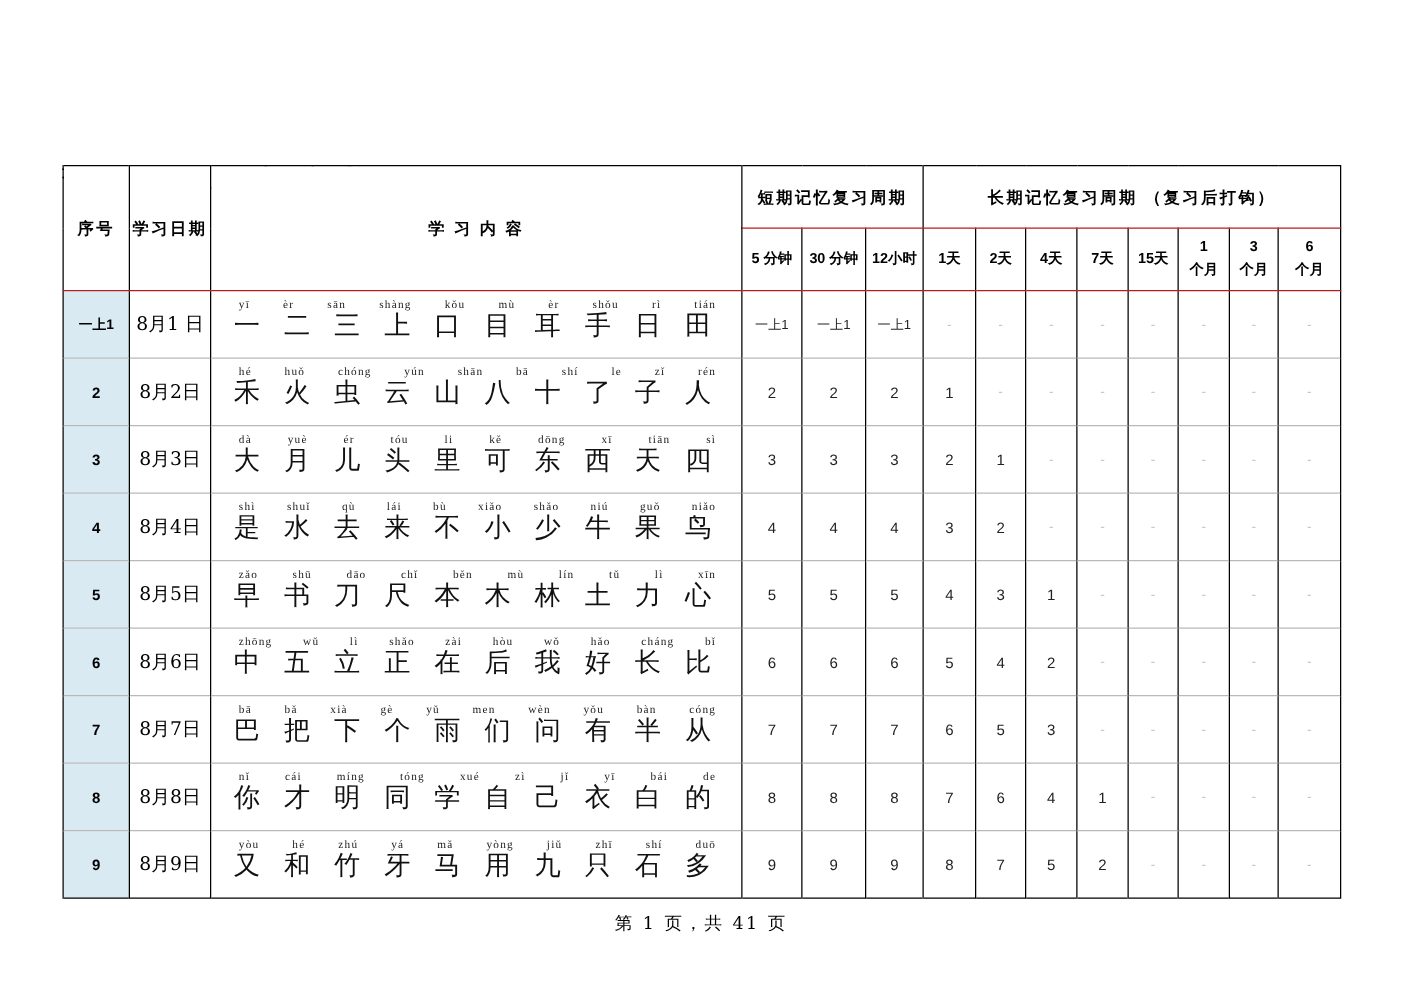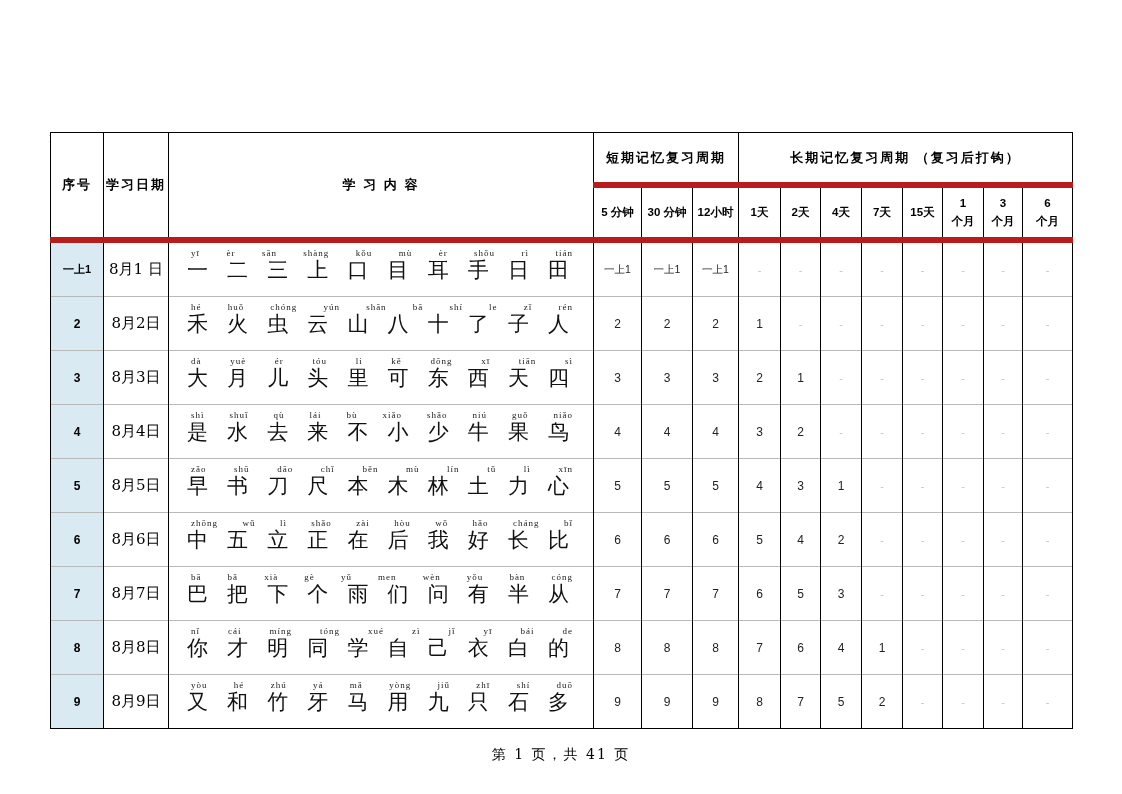--- a/index.html
+++ b/index.html
@@ -8,39 +8,39 @@
   .title{position:absolute;top:38px;left:150px;width:972px;margin:0;text-align:center;
          font-size:24px;font-weight:700;letter-spacing:1px;font-family:"DejaVu Sans",sans-serif;}
   .project-line{position:absolute;top:100px;left:50px;font-size:13px;font-weight:700;margin-top:31px;}
   .project-label{letter-spacing:8px;}
   .project-value{display:inline-block;margin-left:6px;padding:0 14px 1px 30px;letter-spacing:9px;
                  border-bottom:1.5px solid #000;}
   table.plan{position:absolute;top:132px;left:50px;width:1022px;border-collapse:collapse;
              table-layout:fixed;border:1.5px solid #000;}
   .plan th,.plan td{border-left:1px solid #000;border-right:1px solid #000;
                     padding:0;text-align:center;vertical-align:middle;overflow:hidden;}
-  .plan thead th{border-bottom:6px solid #b91c1c;font-weight:700;background:#fff;}
+  .plan thead th{border-bottom:1px solid #b91c1c;font-weight:700;background:#fff;}
   .plan thead tr.grp th{height:49px;font-size:13px;letter-spacing:2px;}
   .plan thead th.merged{height:99px;font-size:12px;}
   .plan thead th.content-h{letter-spacing:14px;margin-left:14px;}
   .plan thead th.sub{height:49px;font-size:11.5px;white-space:pre-line;line-height:1.5;}
   .plan tbody td{height:53px;}
   .plan tbody tr + tr td{border-top:1px solid #b9b9b9;}
   td.seq{background:#d9eaf2;font-weight:700;font-size:12px;}
   td.seq.small{font-size:11px;}
   td.date{font-family:"DejaVu Serif",serif;font-size:15px;}
   td.content{vertical-align:top;}
   .pinyin-line{display:flex;justify-content:space-between;padding:5px 20px 0 22px;
                font-family:Liberation Serif, serif;font-size:9px;letter-spacing:1px;color:#1a1a1a;}
   .hanzi-line{display:flex;justify-content:space-between;padding:1px 24px 0 18px;
               font-family:"DejaVu Sans",sans-serif;font-size:21px;line-height:1.1;color:#111;}
   td.val{font-size:12px;color:#222;}
   td.val.small{font-size:10.5px;}
   td.val.dot{color:#c0c5c9;font-size:11px;}
-  .footer{position:absolute;top:746px;left:0;width:1122px;text-align:center;
+  .footer{position:absolute;top:730px;left:0;width:1122px;text-align:center;
           font-family:"DejaVu Serif",serif;font-size:14px;letter-spacing:2px;}
 </style>
 </head>
 <body>
 
 <div class="page">
 
 
   <div class="project-line">
     <span class="project-label">项 目 ：</span><span class="project-value">写 字 计 划</span>

